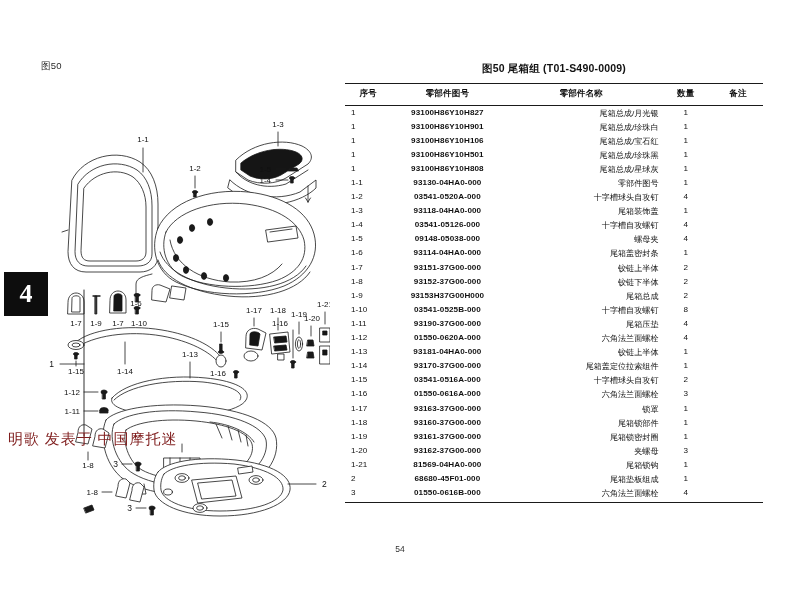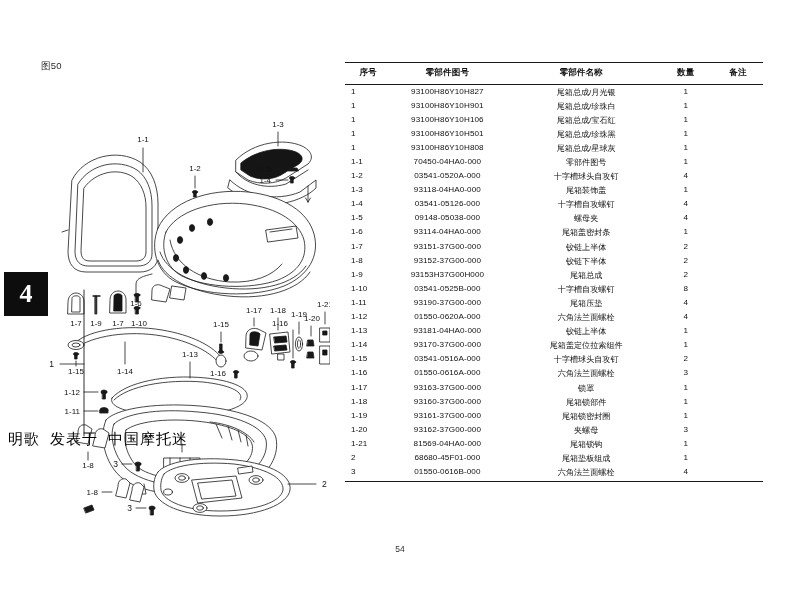--- a/index.html
+++ b/index.html
@@ -62,24 +62,24 @@
   
   .watermark {
     position: absolute;
     left: 8px;
     top: 430px;
     width: 250px;
     pointer-events: none;
   }
   .wm-line1 {
     font-size: 15px;
-    color: #000000;
+    color: #7f1d1d;
     letter-spacing: 1px;
     white-space: nowrap;
-    font-family: Liberation Mono, monospace;
+    font-family: Liberation Serif, serif;
   }
   .wm-line2 {
     font-size: 13.5px;
     color: #4a4a4a;
     letter-spacing: 0.3px;
     white-space: nowrap;
     margin-top: 2px;
     font-family: "DejaVu Sans", sans-serif;
   }
 
@@ -118,22 +118,22 @@
   }
   table.parts tbody td {
     padding: 1.55px 0;
     vertical-align: top;
     white-space: nowrap;
   }
   table.parts tbody tr:last-child td {
     padding-bottom: 3px;
   }
   .col-no     { width: 11%;  text-align: left; padding-left: 6px !important; }
-  .col-pn     { width: 27%;  text-align: center; letter-spacing: 0.1px; }
-  .col-name   { width: 37%;  text-align: center; padding-left: 10px !important; }
+  .col-pn     { width: 27%;  text-align: center; letter-spacing: 0.1px; font-weight: bold; }
+  .col-name   { width: 37%;  text-align: right; padding-left: 10px !important; }
   .col-qty    { width: 13%;  text-align: center; }
   .col-remark { width: 12%;  text-align: center; }
   thead .col-no { text-align: center; padding-left: 0 !important; }
   thead .col-name { text-align: center; padding-left: 0 !important; }
 
   .table-bottom-rule {
     border-top: 1.1px solid #1a1a1a;
     margin-top: 0px;
   }
 
@@ -463,20 +463,24 @@
       <text x="14" y="287" font-size="8.5" fill="#111" stroke="none" text-anchor="end" font-family="Liberation Sans, sans-serif">1</text>
 
     </svg>
   </div>
 
   <div class="watermark">
     <div class="wm-line1">明歌  发表于  中国摩托迷</div>
   </div>
 
   <div class="table-panel">
+    <div class="table-title">
+      <span>图50 尾箱组</span>
+      <span class="code">(T01-S490-0009)</span>
+    </div>
 
     <table class="parts">
       <thead>
         <tr>
           <th class="col-no">序号</th>
           <th class="col-pn">零部件图号</th>
           <th class="col-name">零部件名称</th>
           <th class="col-qty">数量</th>
           <th class="col-remark">备注</th>
         </tr>
@@ -512,21 +516,21 @@
           </tr>
           <tr>
             <td class="col-no">1</td>
             <td class="col-pn">93100H86Y10H808</td>
             <td class="col-name">尾箱总成/星球灰</td>
             <td class="col-qty">1</td>
             <td class="col-remark"></td>
           </tr>
           <tr>
             <td class="col-no">1-1</td>
-            <td class="col-pn">70450-04HA0-000</td>
+            <td class="col-pn">93130-04HA0-000</td>
             <td class="col-name">零部件图号</td>
             <td class="col-qty">1</td>
             <td class="col-remark"></td>
           </tr>
           <tr>
             <td class="col-no">1-2</td>
             <td class="col-pn">03541-0520A-000</td>
             <td class="col-name">十字槽球头自攻钉</td>
             <td class="col-qty">4</td>
             <td class="col-remark"></td>

